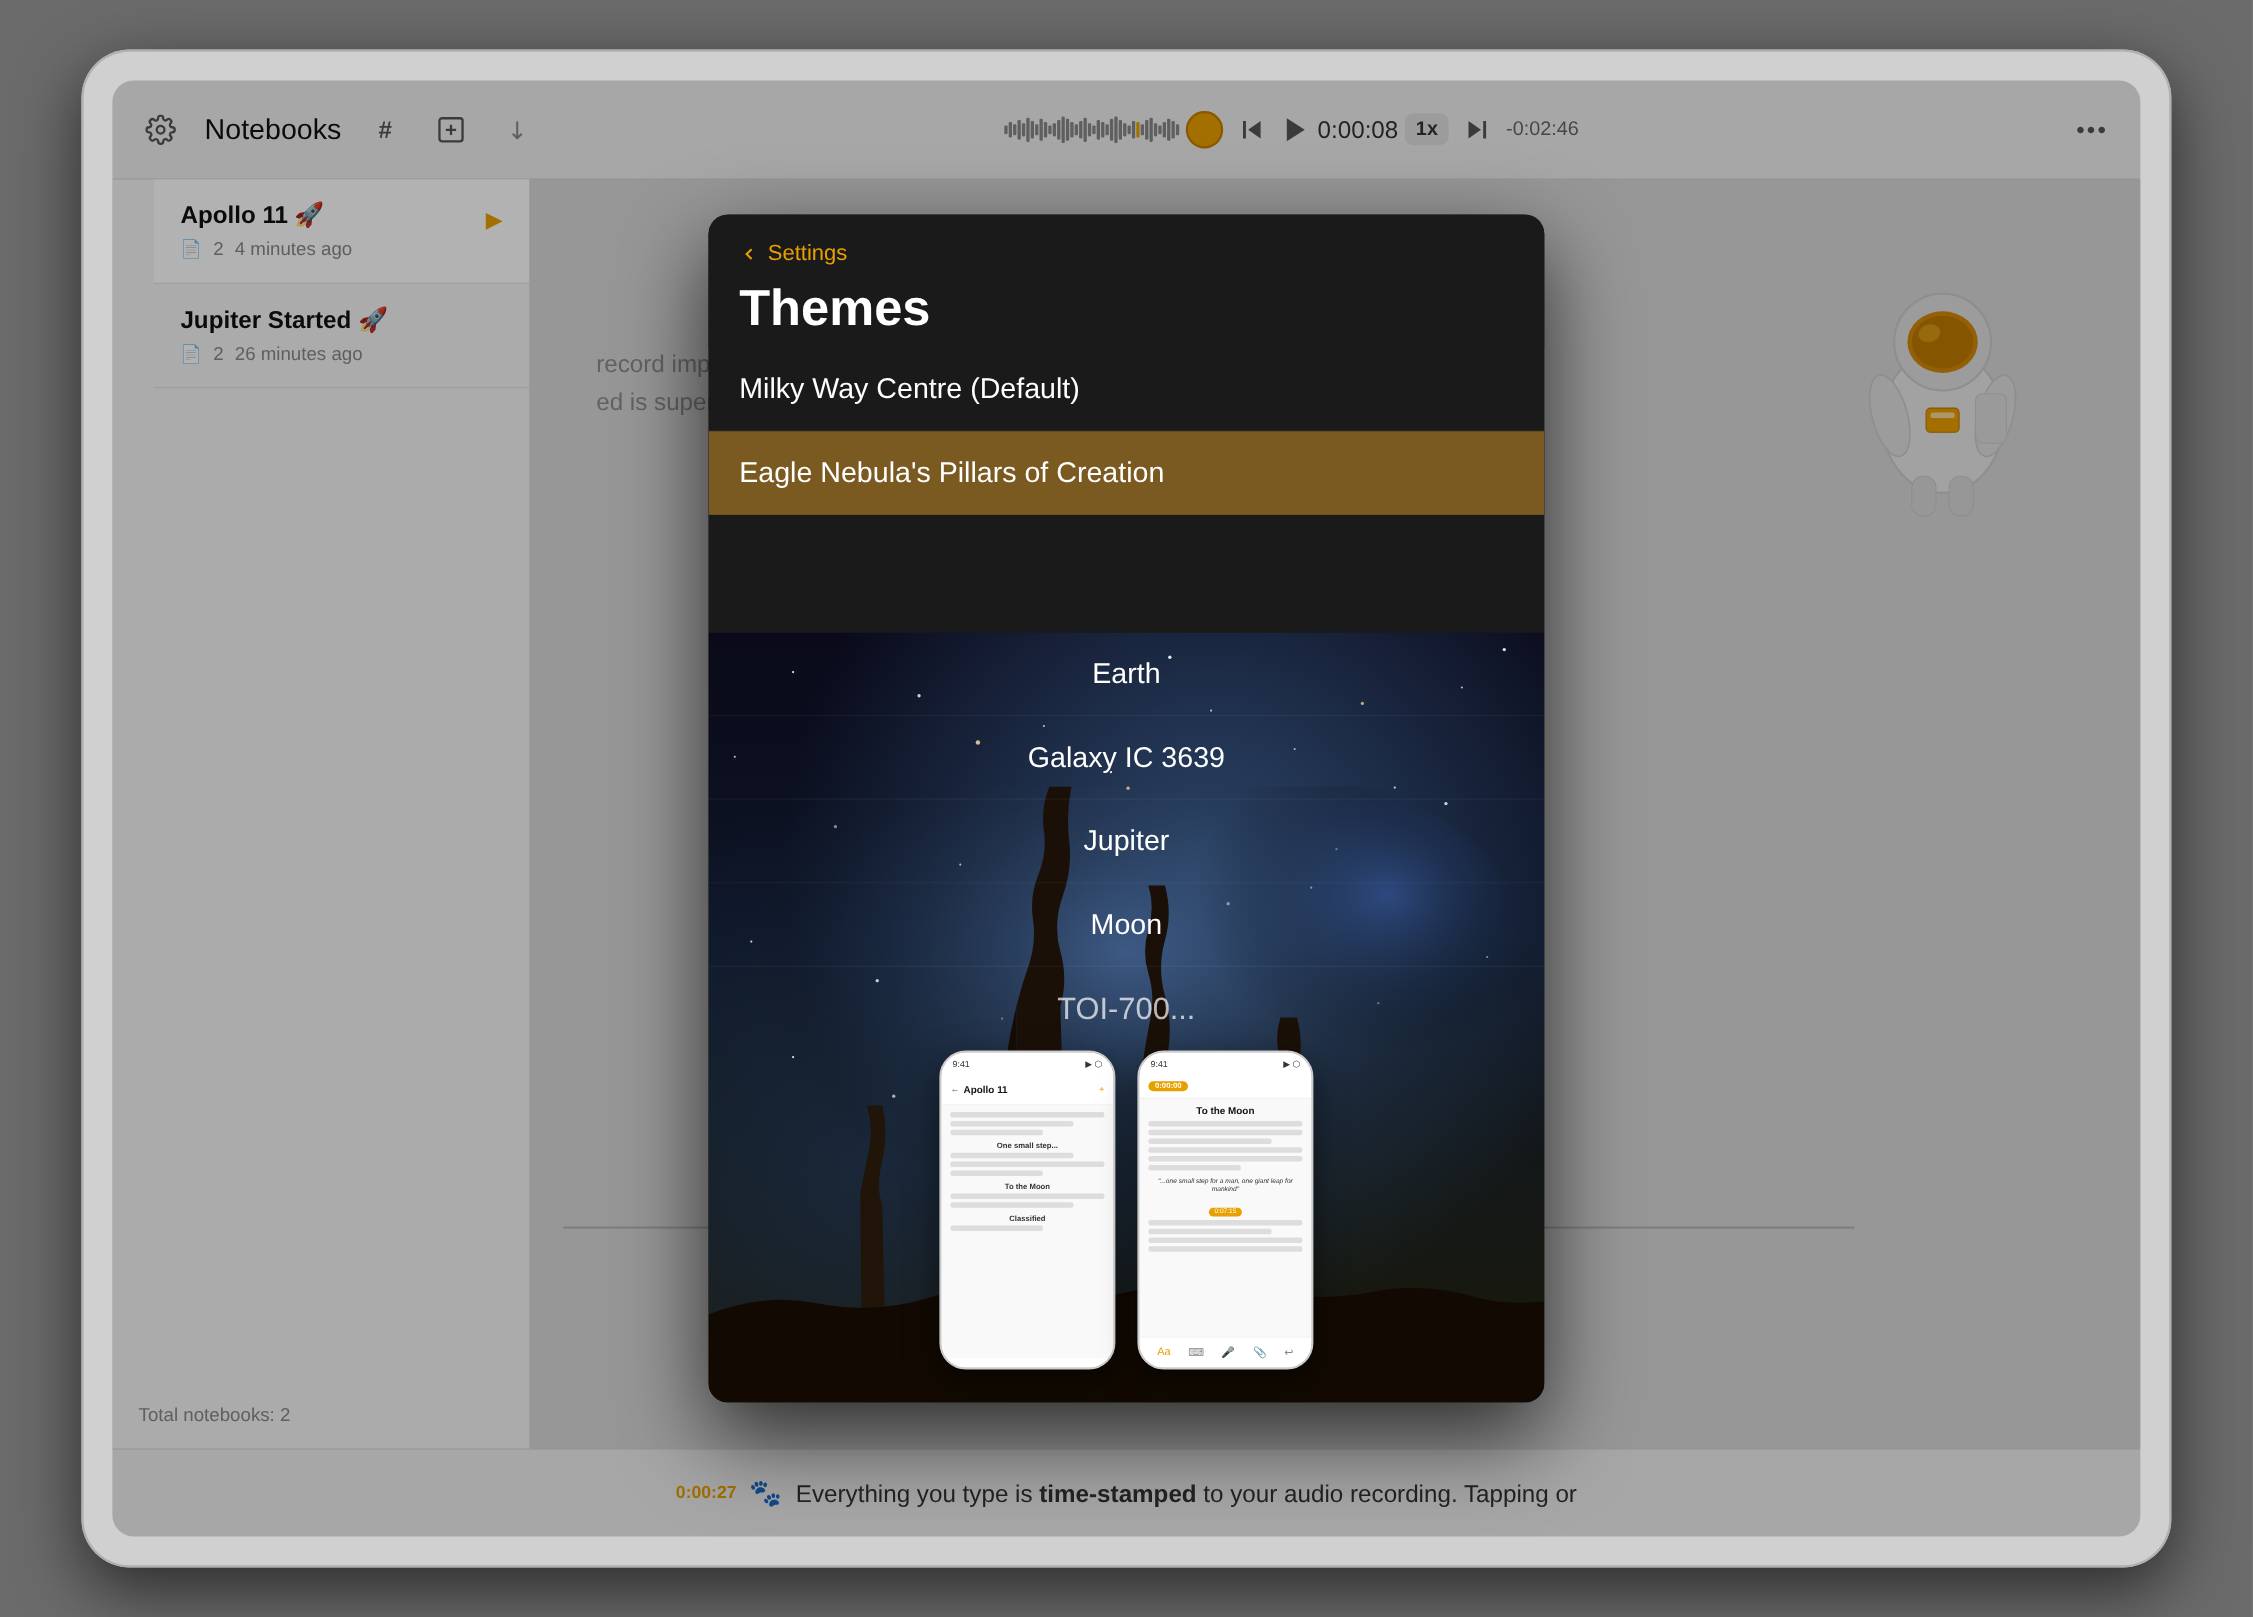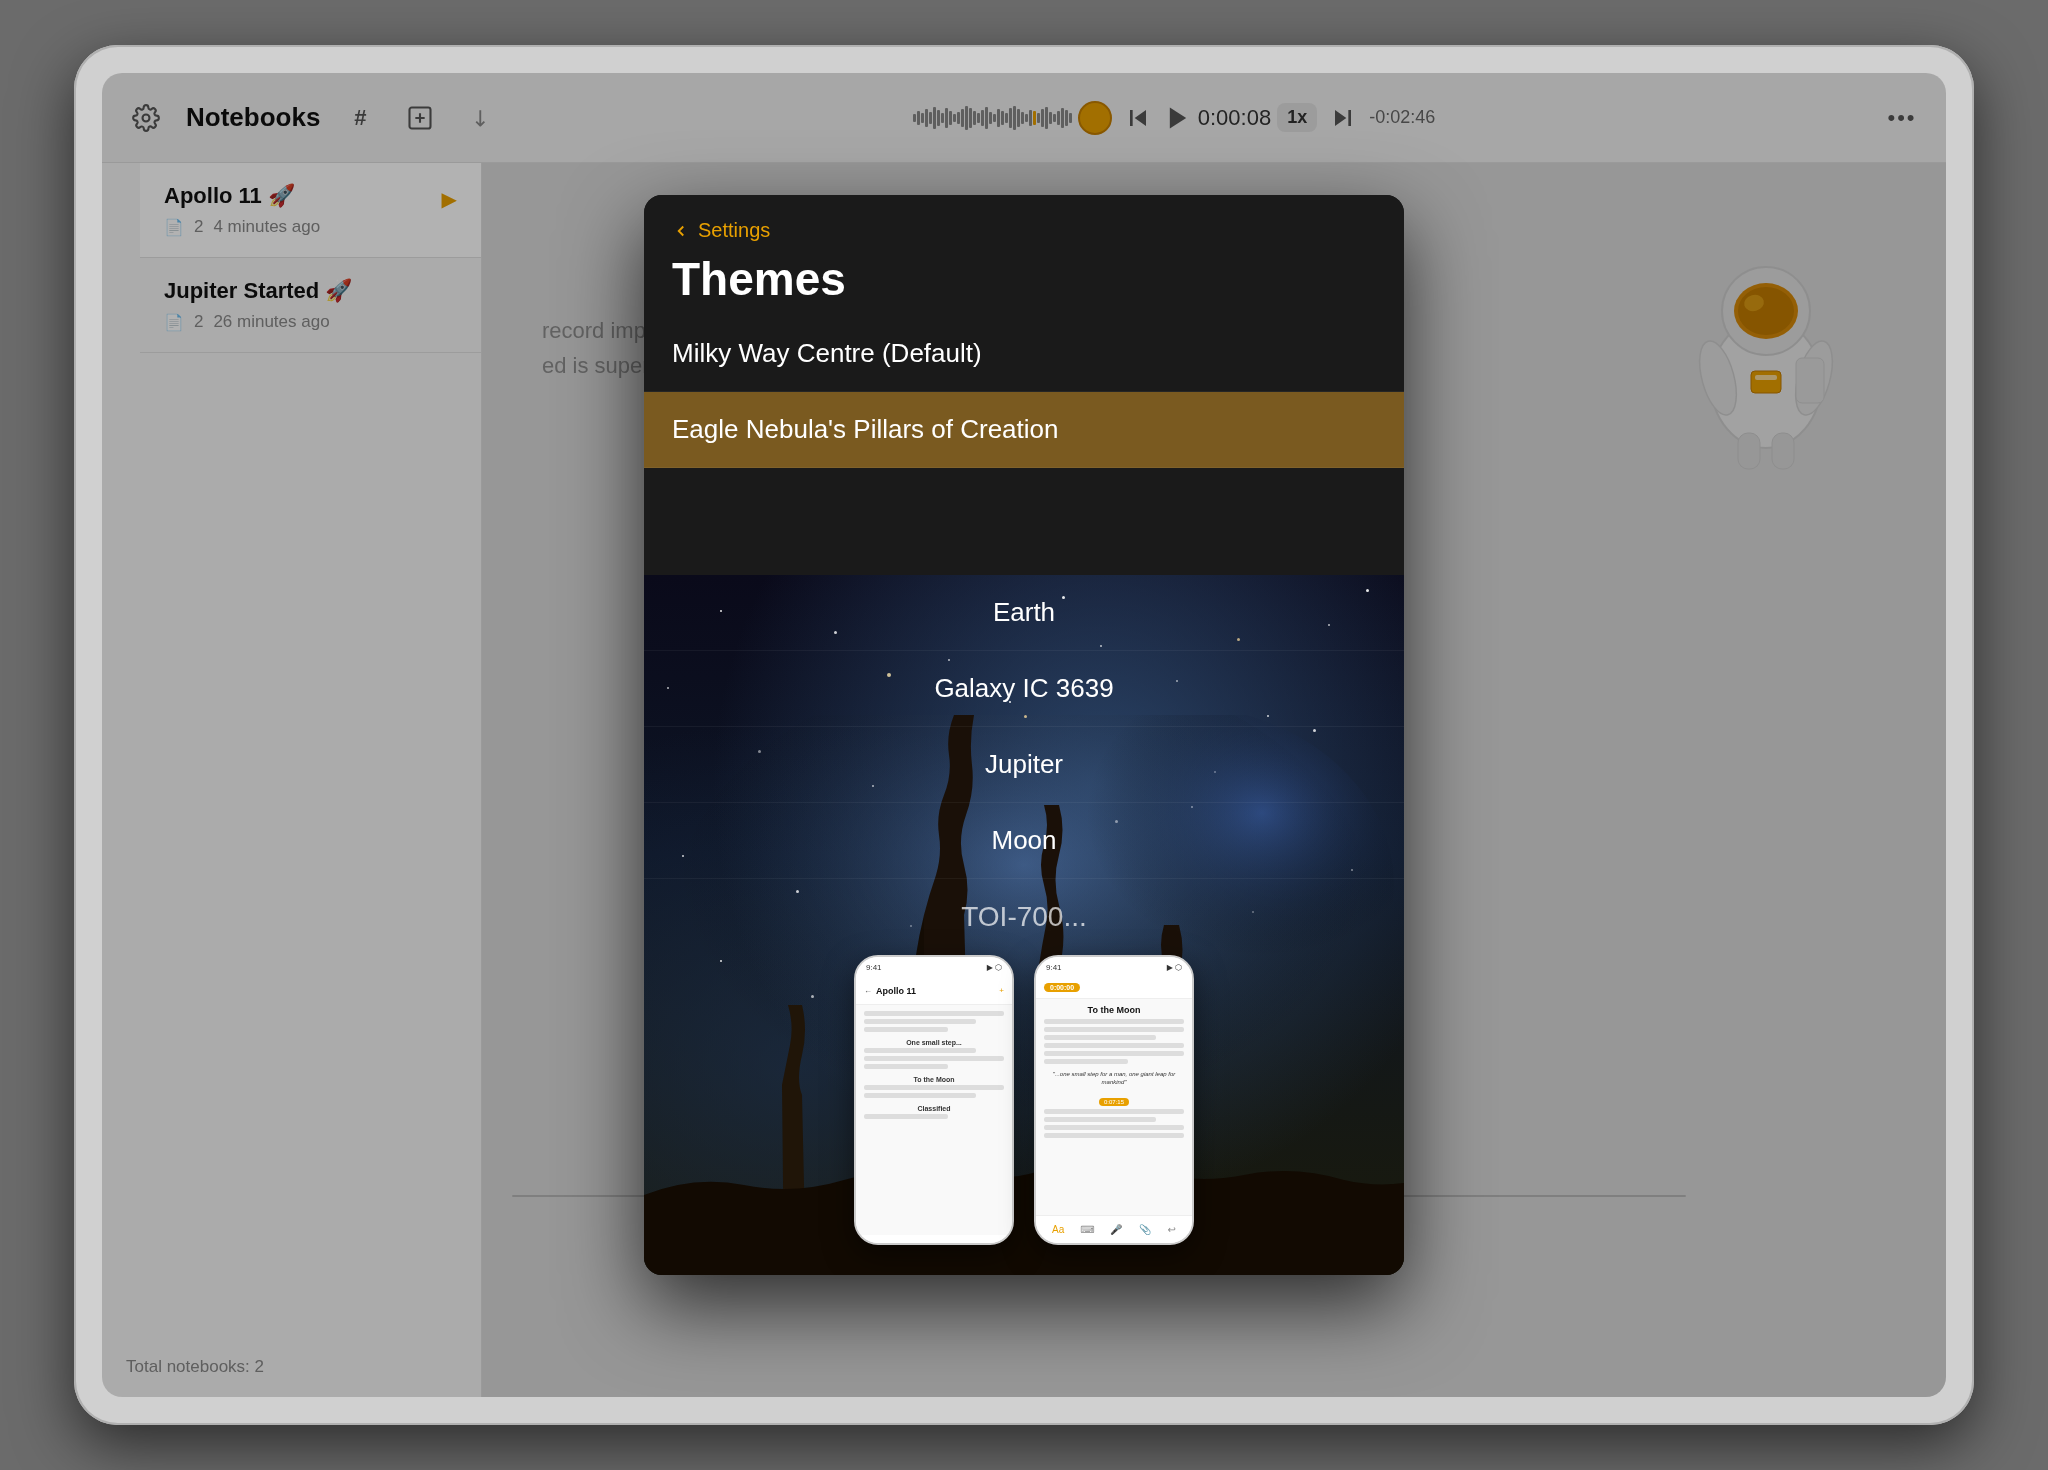--- a/index.html
+++ b/index.html
@@ -75,21 +75,21 @@
       display: flex;
       align-items: center;
       justify-content: center;
       cursor: pointer;
       color: #555;
       font-size: 20px;
     }
 
     .notebooks-title {
       font-size: 26px;
-      font-weight: 700;
+      font-weight: 400;
       color: #111;
     }
 
     .record-dot {
       width: 34px;
       height: 34px;
       background: #e8a000;
       border-radius: 50%;
       border: 2px solid #c47f00;
     }
@@ -588,20 +588,27 @@
         <div style="position:absolute;bottom:200px;left:30px;right:260px;height:2px;background:rgba(0,0,0,0.15);border-radius:1px;"></div>
 
         <div class="note-area-content">
           <p style="opacity:0.5;margin-top:120px;">record important ideas and</p>
           <p style="opacity:0.5;">ed is super easy, so hop</p>
         </div>
       </div>
 
     </div>
 
+    <div class="bottom-bar">
+      <span class="time-stamp-highlight">0:00:27</span>
+      <span style="font-size:24px;">🐾</span>
+      <span class="bottom-text">
+        <span>Everything you type is </span><strong>time-stamped</strong><span> to your audio recording. Tapping or</span>
+      </span>
+    </div>
 
     <div class="modal-overlay">
       <div class="settings-panel">
 
         <div class="settings-header">
           <div class="settings-back">
             <svg width="18" height="18" viewBox="0 0 24 24" fill="none" stroke="#e8a000" stroke-width="2.5">
               <polyline points="15,18 9,12 15,6"></polyline>
             </svg>
             <span>Settings</span>

